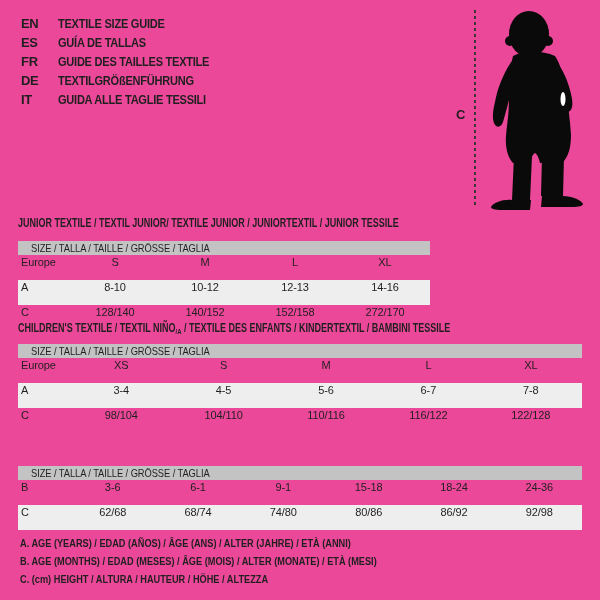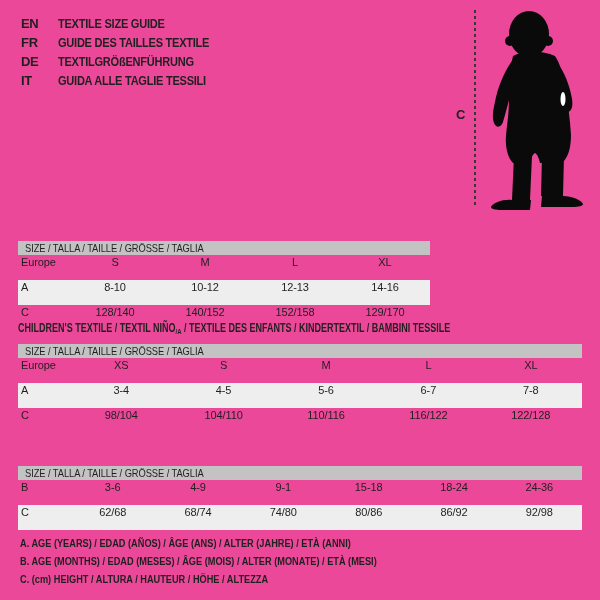--- a/index.html
+++ b/index.html
@@ -28,38 +28,42 @@
   .ttl-line{height:15px;white-space:nowrap;}
   .ttl-junior{top:216px;}
   .ttl-children{top:321px;}
   .ttl-babies{top:426px;}
   .sub{font-size:8px;vertical-align:-2px;}
   
   .size-table{position:absolute;left:18px;font-size:11px;letter-spacing:-0.1px;}
   .tbl-junior{top:241px;width:412px;}
   .tbl-children{top:344px;width:564px;}
   .tbl-babies{top:466px;width:564px;}
-  .thead{height:14px;line-height:14px;background:var(--header_bar,#c3c3c3);padding-left:7px;overflow:hidden;}
+  .thead{height:14px;line-height:14px;background:var(--header_bar,#c3c3c3);padding-left:13px;overflow:hidden;}
   .trow{display:grid;height:25px;line-height:15px;}
   .trow.alt{background:var(--alt_row,#eeeeee);}
   .tcell{text-align:center;overflow:hidden;}
   .tcell.lbl{text-align:left;padding-left:3px;}
   
   .legend{position:absolute;left:20px;top:534px;}
   .legend-line{height:18px;line-height:18px;font-weight:bold;font-size:11.5px;white-space:nowrap;}
 </style>
 </head>
 <body>
 
 <div class="canvas">
 
   <div class="lang-block">
       <div class="lang-row">
         <span class="lang-code">EN</span>
         <span class="lang-label cond85">TEXTILE SIZE GUIDE</span>
+      </div>
+      <div class="lang-row">
+        <span class="lang-code">ES</span>
+        <span class="lang-label cond85">GUÍA DE TALLAS</span>
       </div>
       <div class="lang-row">
         <span class="lang-code">FR</span>
         <span class="lang-label cond85">GUIDE DES TAILLES TEXTILE</span>
       </div>
       <div class="lang-row">
         <span class="lang-code">DE</span>
         <span class="lang-label cond85">TEXTILGRÖßENFÜHRUNG</span>
       </div>
       <div class="lang-row">
@@ -85,20 +89,23 @@
     </g>
     <ellipse cx="77" cy="93" rx="2.5" ry="7" fill="#ffffff"></ellipse>
   </svg>
 
   <div class="legend">
       <div class="legend-line"><span class="cond80">A. AGE (YEARS) / EDAD (AÑOS) / ÂGE (ANS) / ALTER (JAHRE) / ETÀ (ANNI)</span></div>
       <div class="legend-line"><span class="cond80">B. AGE (MONTHS) / EDAD (MESES) / ÂGE (MOIS) / ALTER (MONATE) / ETÀ (MESI)</span></div>
       <div class="legend-line"><span class="cond80">C. (cm) HEIGHT / ALTURA / HAUTEUR / HÖHE / ALTEZZA</span></div>
     </div>
 
+<div class="sec-title ttl-junior">
+      <div class="ttl-line"><span class="cond75"><span>JUNIOR TEXTILE / TEXTIL JUNIOR/ TEXTILE JUNIOR / JUNIORTEXTIL / JUNIOR TESSILE</span></span></div>
+    </div>
     <div class="size-table tbl-junior">
       <div class="thead"><span class="cond85">SIZE / TALLA / TAILLE / GRÖSSE / TAGLIA</span></div>
       <div class="trow" style="grid-template-columns: 52px repeat(4, 1fr);">
         <div class="tcell lbl">Europe</div>
         <div class="tcell">S</div>
         <div class="tcell">M</div>
         <div class="tcell">L</div>
         <div class="tcell">XL</div>
       </div>
       <div class="trow alt" style="grid-template-columns: 52px repeat(4, 1fr);">
@@ -106,21 +113,21 @@
         <div class="tcell">8-10</div>
         <div class="tcell">10-12</div>
         <div class="tcell">12-13</div>
         <div class="tcell">14-16</div>
       </div>
       <div class="trow" style="grid-template-columns: 52px repeat(4, 1fr);">
         <div class="tcell lbl">C</div>
         <div class="tcell">128/140</div>
         <div class="tcell">140/152</div>
         <div class="tcell">152/158</div>
-        <div class="tcell">129/170</div>
+        <div class="tcell">272/170</div>
       </div>
     </div>
     <div class="sec-title ttl-children">
       <div class="ttl-line"><span class="cond75"><span>CHILDREN'S TEXTILE / TEXTIL NIÑO</span><span class="sub">/A</span><span> / TEXTILE DES ENFANTS / KINDERTEXTIL / BAMBINI TESSILE</span></span></div>
     </div>
     <div class="size-table tbl-children">
       <div class="thead"><span class="cond85">SIZE / TALLA / TAILLE / GRÖSSE / TAGLIA</span></div>
       <div class="trow" style="grid-template-columns: 52px repeat(5, 1fr);">
         <div class="tcell lbl">Europe</div>
         <div class="tcell">XS</div>
@@ -144,21 +151,21 @@
         <div class="tcell">110/116</div>
         <div class="tcell">116/122</div>
         <div class="tcell">122/128</div>
       </div>
     </div>
     <div class="size-table tbl-babies">
       <div class="thead"><span class="cond85">SIZE / TALLA / TAILLE / GRÖSSE / TAGLIA</span></div>
       <div class="trow" style="grid-template-columns: 52px repeat(6, 1fr);">
         <div class="tcell lbl">B</div>
         <div class="tcell">3-6</div>
-        <div class="tcell">4-9</div>
+        <div class="tcell">6-1</div>
         <div class="tcell">9-1</div>
         <div class="tcell">15-18</div>
         <div class="tcell">18-24</div>
         <div class="tcell">24-36</div>
       </div>
       <div class="trow alt" style="grid-template-columns: 52px repeat(6, 1fr);">
         <div class="tcell lbl">C</div>
         <div class="tcell">62/68</div>
         <div class="tcell">68/74</div>
         <div class="tcell">74/80</div>

